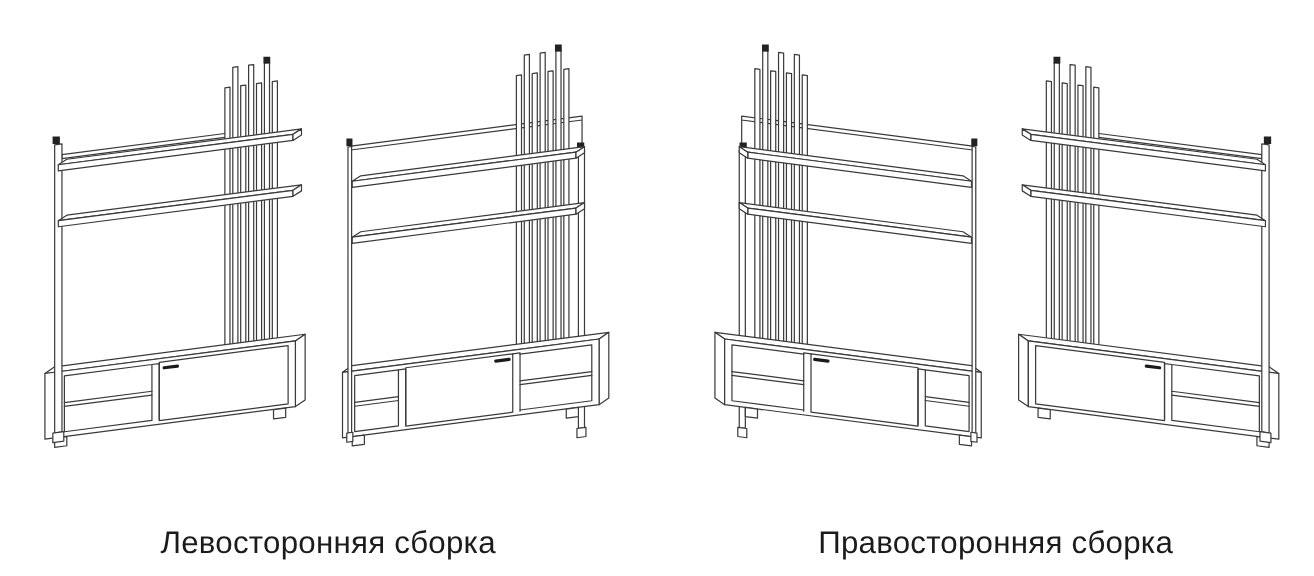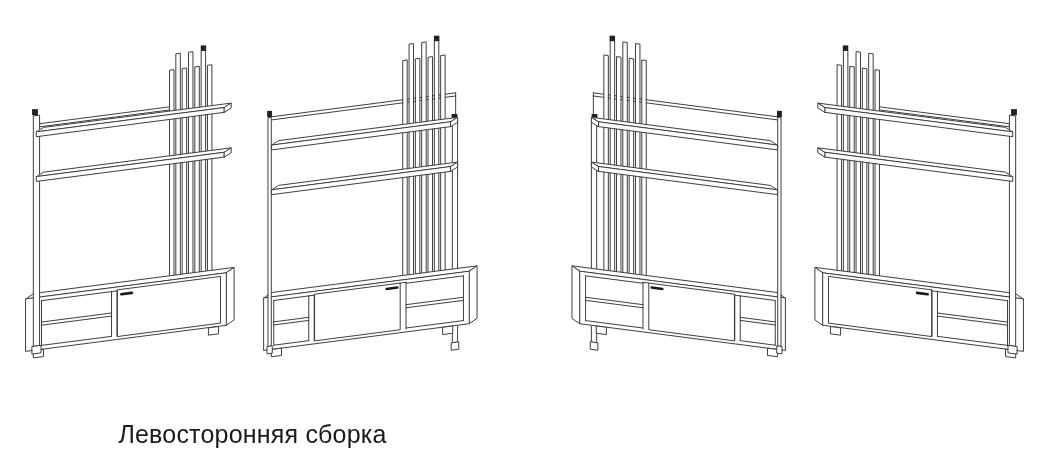--- a/index.html
+++ b/index.html
@@ -4,21 +4,21 @@
 <style>
   html,body{margin:0;padding:0;background:#ffffff;}
   .canvas{
     position:relative;
     width:1051px;height:461px;
     background:#ffffff;
     overflow:hidden;
     font-family:"Liberation Sans","DejaVu Sans",sans-serif;
   }
   .group{position:absolute;top:6px;display:flex;flex-direction:column;}
-  .group-left{left:24px;align-items:center;}
+  .group-left{left:34px;align-items:center;}
   .group-right{left:568px;}
   .drawings{display:flex;gap:24px;align-items:flex-start;}
   .caption{
     margin-top:56px;
     text-align:center;
     font-size:25px;
     font-weight:500;
     letter-spacing:0.2px;
     color:#1b1b1b;
     white-space:nowrap;
@@ -145,15 +145,16 @@
         <g transform="translate(225,0) scale(-1,1)">
           <use href="#unitB"></use>
         </g>
       </svg>
       <svg width="214" height="358" viewBox="0 0 220 368">
         <g transform="translate(220,0) scale(-1,1)">
           <use href="#unitA"></use>
         </g>
       </svg>
     </div>
+    <div class="caption">Правосторонняя сборка</div>
   </section>
 
 </div>
 
 </body></html>

